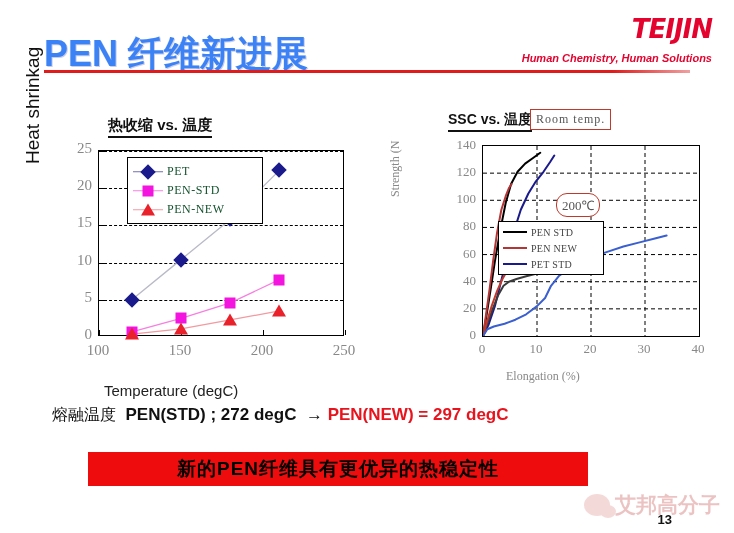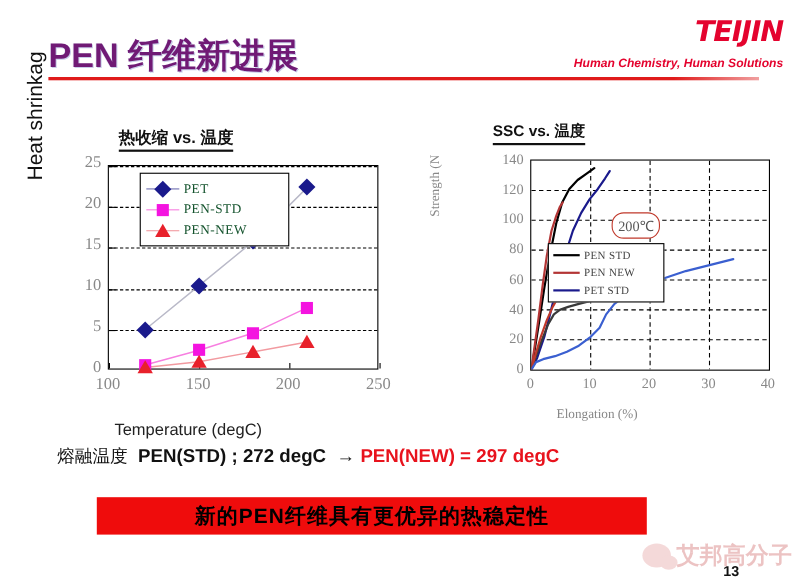--- a/index.html
+++ b/index.html
@@ -4,22 +4,22 @@
 <style>
   html,body{margin:0;padding:0;}
   body{
     width:734px;height:533px;background:#ffffff;position:relative;overflow:hidden;
     font-family:"Liberation Sans", sans-serif;
   }
 
   
   #slide-header{position:absolute;left:0;top:0;width:734px;height:82px;}
   #page-title{
-    position:absolute;left:44px;top:30px;font-size:31px;font-weight:bold;
-    color:#701a75;letter-spacing:0px;white-space:nowrap;
+    position:absolute;left:44px;top:30px;font-size:36px;font-weight:bold;
+    color:#3b82f6;letter-spacing:0px;white-space:nowrap;
     text-shadow:1px 1px 0 #c9cde8, -0.5px -0.5px 0 #e8eaf5;
   }
   #page-title .latin{font-weight:bold;}
   #title-rule{
     position:absolute;left:44px;top:70px;width:646px;height:3px;
     background:linear-gradient(to right,#e01b1b 0%,#e01b1b 88%,#f0a0a0 100%);
   }
   #brand-logo{
     position:absolute;right:22px;top:14px;font-size:26px;font-weight:bold;
     font-style:italic;color:#e4032e;letter-spacing:-1px;
@@ -243,20 +243,21 @@
         <line y1="0" y2="190" x1="162" x2="162" stroke="#000" stroke-width="1" stroke-dasharray="4,3"></line>
         <polyline points="0,190 3.2399999999999998,171 7.56,143.85714285714286 11.88,115.35714285714286 17.28,84.14285714285714 22.680000000000003,57 28.080000000000002,38 34.56,25.785714285714278 42.120000000000005,17.64285714285714 49.67999999999999,12.214285714285722 57.24,6.785714285714278" fill="none" stroke="#000000" stroke-width="2" stroke-linejoin="round" stroke-linecap="round"></polyline>
         <polyline points="0,190 2.7,171 6.4799999999999995,143.85714285714286 10.26,114 14.040000000000001,86.85714285714286 18.36,63.78571428571429 22.680000000000003,50.214285714285694 25.919999999999998,42.071428571428584 28.62,38" fill="none" stroke="#b33535" stroke-width="2" stroke-linejoin="round" stroke-linecap="round"></polyline>
         <polyline points="0,190 5.4,179.14285714285714 11.88,160.14285714285714 18.36,134.35714285714286 24.839999999999996,108.57142857142857 31.319999999999997,84.14285714285714 37.8,63.78571428571429 45.36000000000001,47.5 52.92,35.28571428571428 60.48,25.785714285714278 66.96,16.285714285714278 71.27999999999999,9.5" fill="none" stroke="#1a1a8c" stroke-width="2" stroke-linejoin="round" stroke-linecap="round"></polyline>
         <polyline points="0,190 4.32,177.78571428571428 9.719999999999999,162.85714285714286 15.12,149.28571428571428 20.52,139.78571428571428 25.919999999999998,135.71428571428572 33.48,133 43.2,130.28571428571428 54,127.57142857142857 64.8,124.85714285714286 75.6,120.78571428571429 86.4,118.07142857142857 97.2,115.35714285714286 108,114 117.72000000000001,111.28571428571428" fill="none" stroke="#3a3a3a" stroke-width="2" stroke-linejoin="round" stroke-linecap="round"></polyline>
         <polyline points="0,190 3.78,176.42857142857142 8.64,160.14285714285714 14.040000000000001,145.21428571428572 19.439999999999998,133 24.839999999999996,123.5 30.24,118.07142857142857 35.63999999999999,114 41.04,112.64285714285714 46.44,111.28571428571428 50.760000000000005,111.28571428571428" fill="none" stroke="#c0392b" stroke-width="2" stroke-linejoin="round" stroke-linecap="round"></polyline>
         <polyline points="0,190 4.32,183.21428571428572 10.8,180.5 21.6,177.78571428571428 32.4,173.71428571428572 43.2,168.28571428571428 54,160.14285714285714 62.099999999999994,152 68.04,139.78571428571428 75.6,130.28571428571428 86.4,122.14285714285714 97.2,115.35714285714286 108,111.28571428571428 124.19999999999999,105.85714285714286 140.4,100.42857142857143 156.6,96.35714285714285 172.8,92.28571428571429 183.6,89.57142857142857" fill="none" stroke="#3a5fd0" stroke-width="2" stroke-linejoin="round" stroke-linecap="round"></polyline>
       </svg>
   </div>
 
+  <div class="anno-box" id="anno-room">Room temp.</div>
   <div class="anno-box" id="anno-200">200℃</div>
 
   <div id="legend-right">
     <div class="lr-row">
       <span class="lr-line" style="background:#000000"></span>
       <span class="lr-txt">PEN STD</span>
     </div>
     <div class="lr-row">
       <span class="lr-line" style="background:#b33535"></span>
       <span class="lr-txt">PEN NEW</span>

